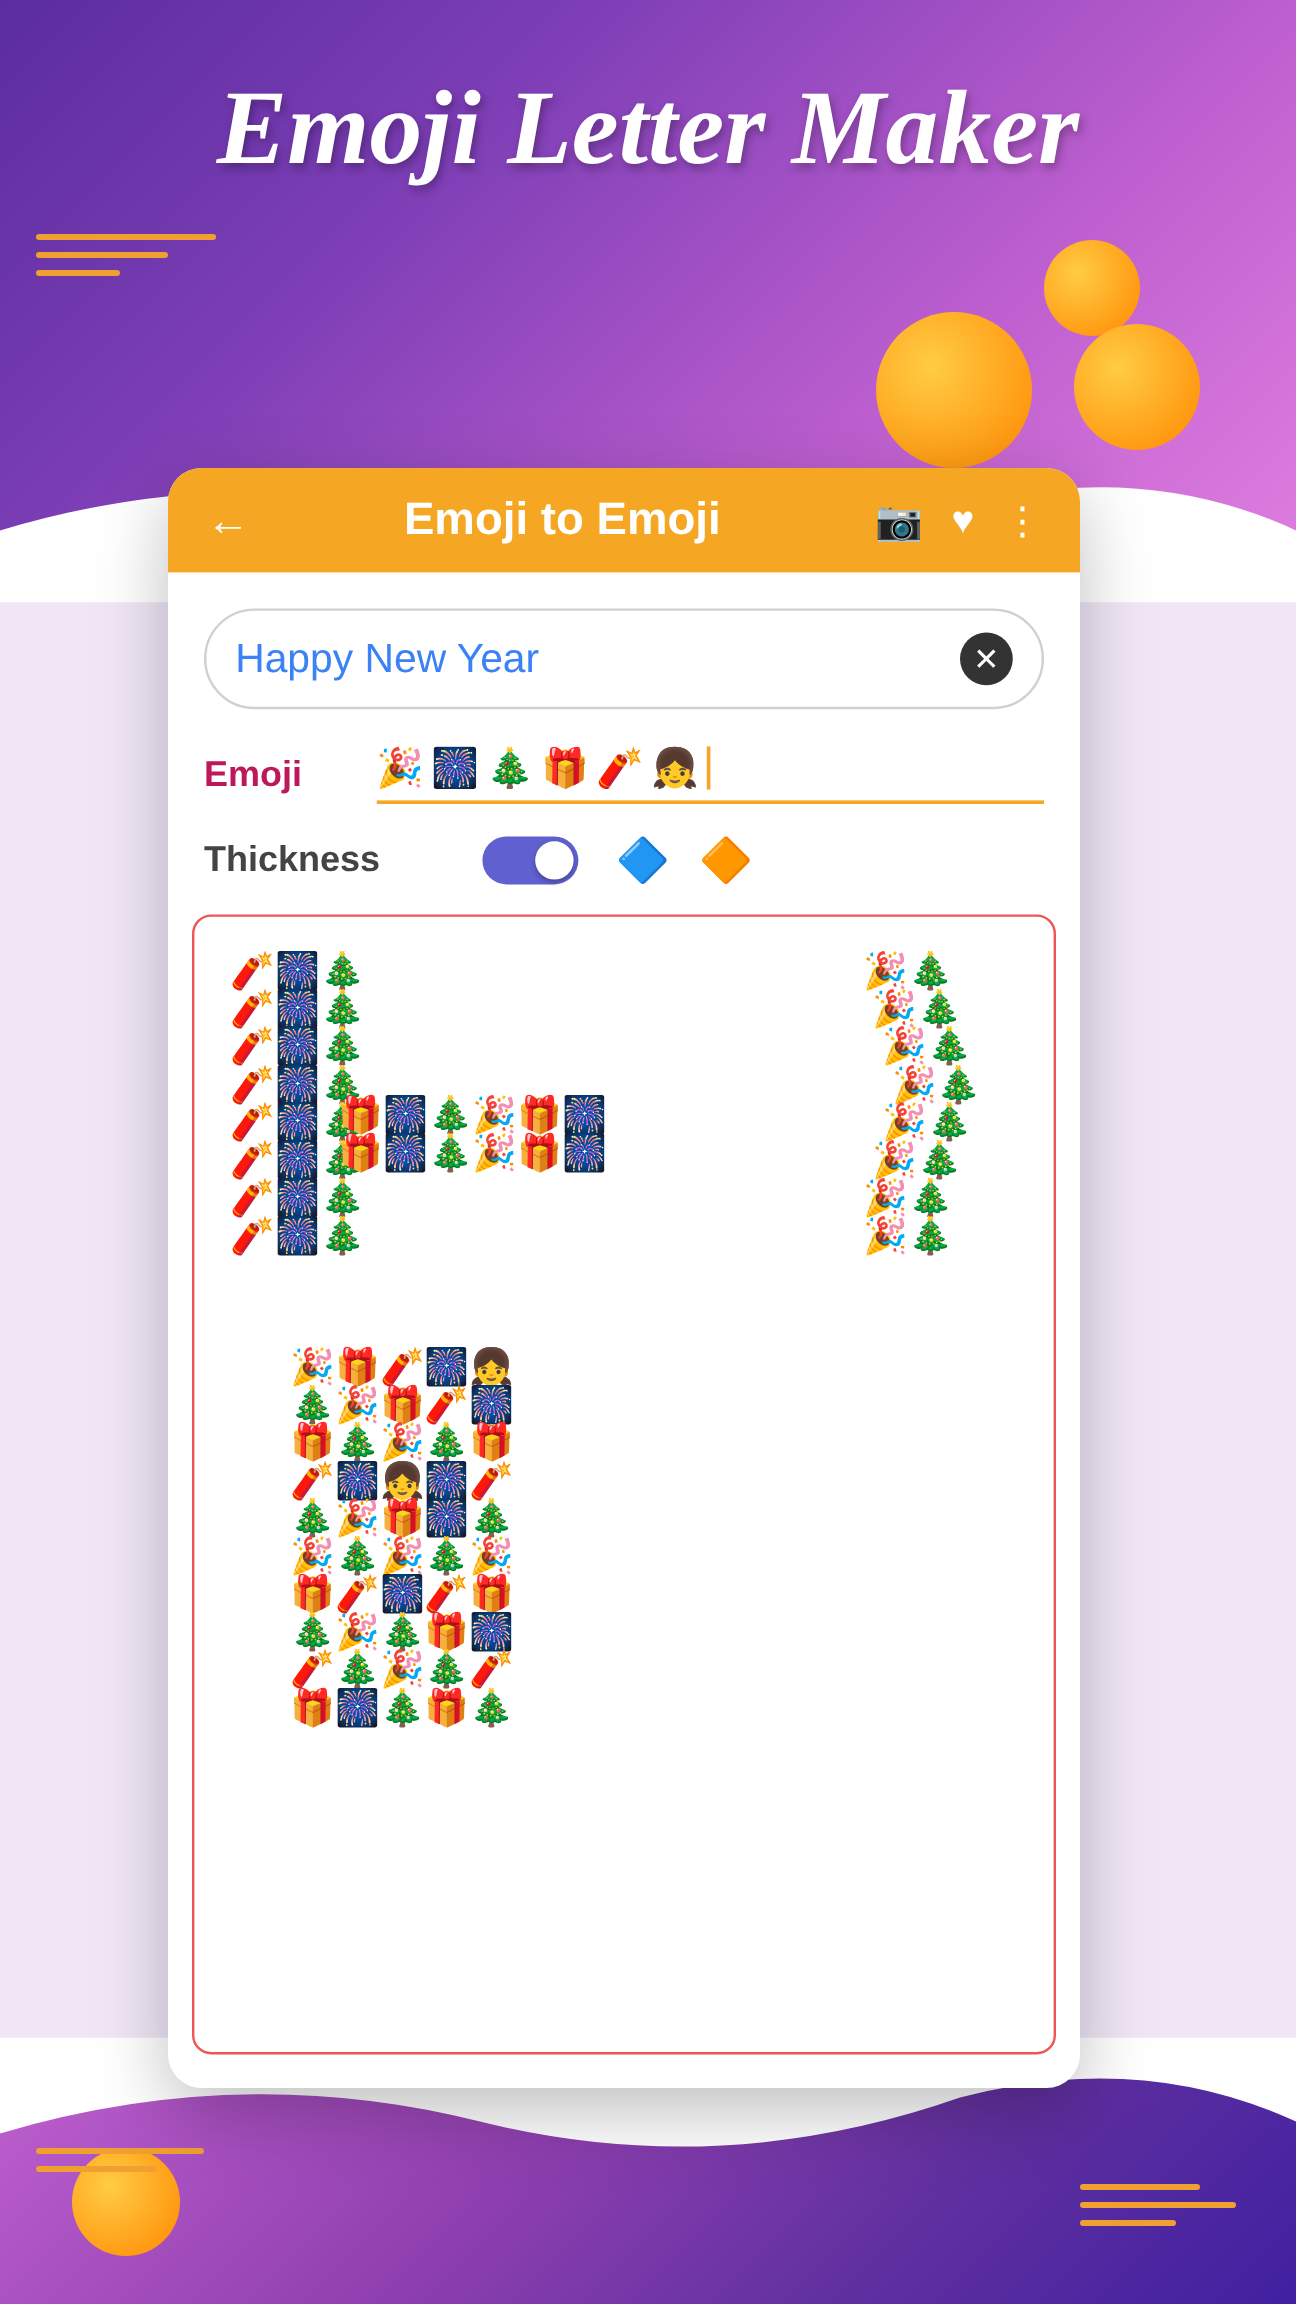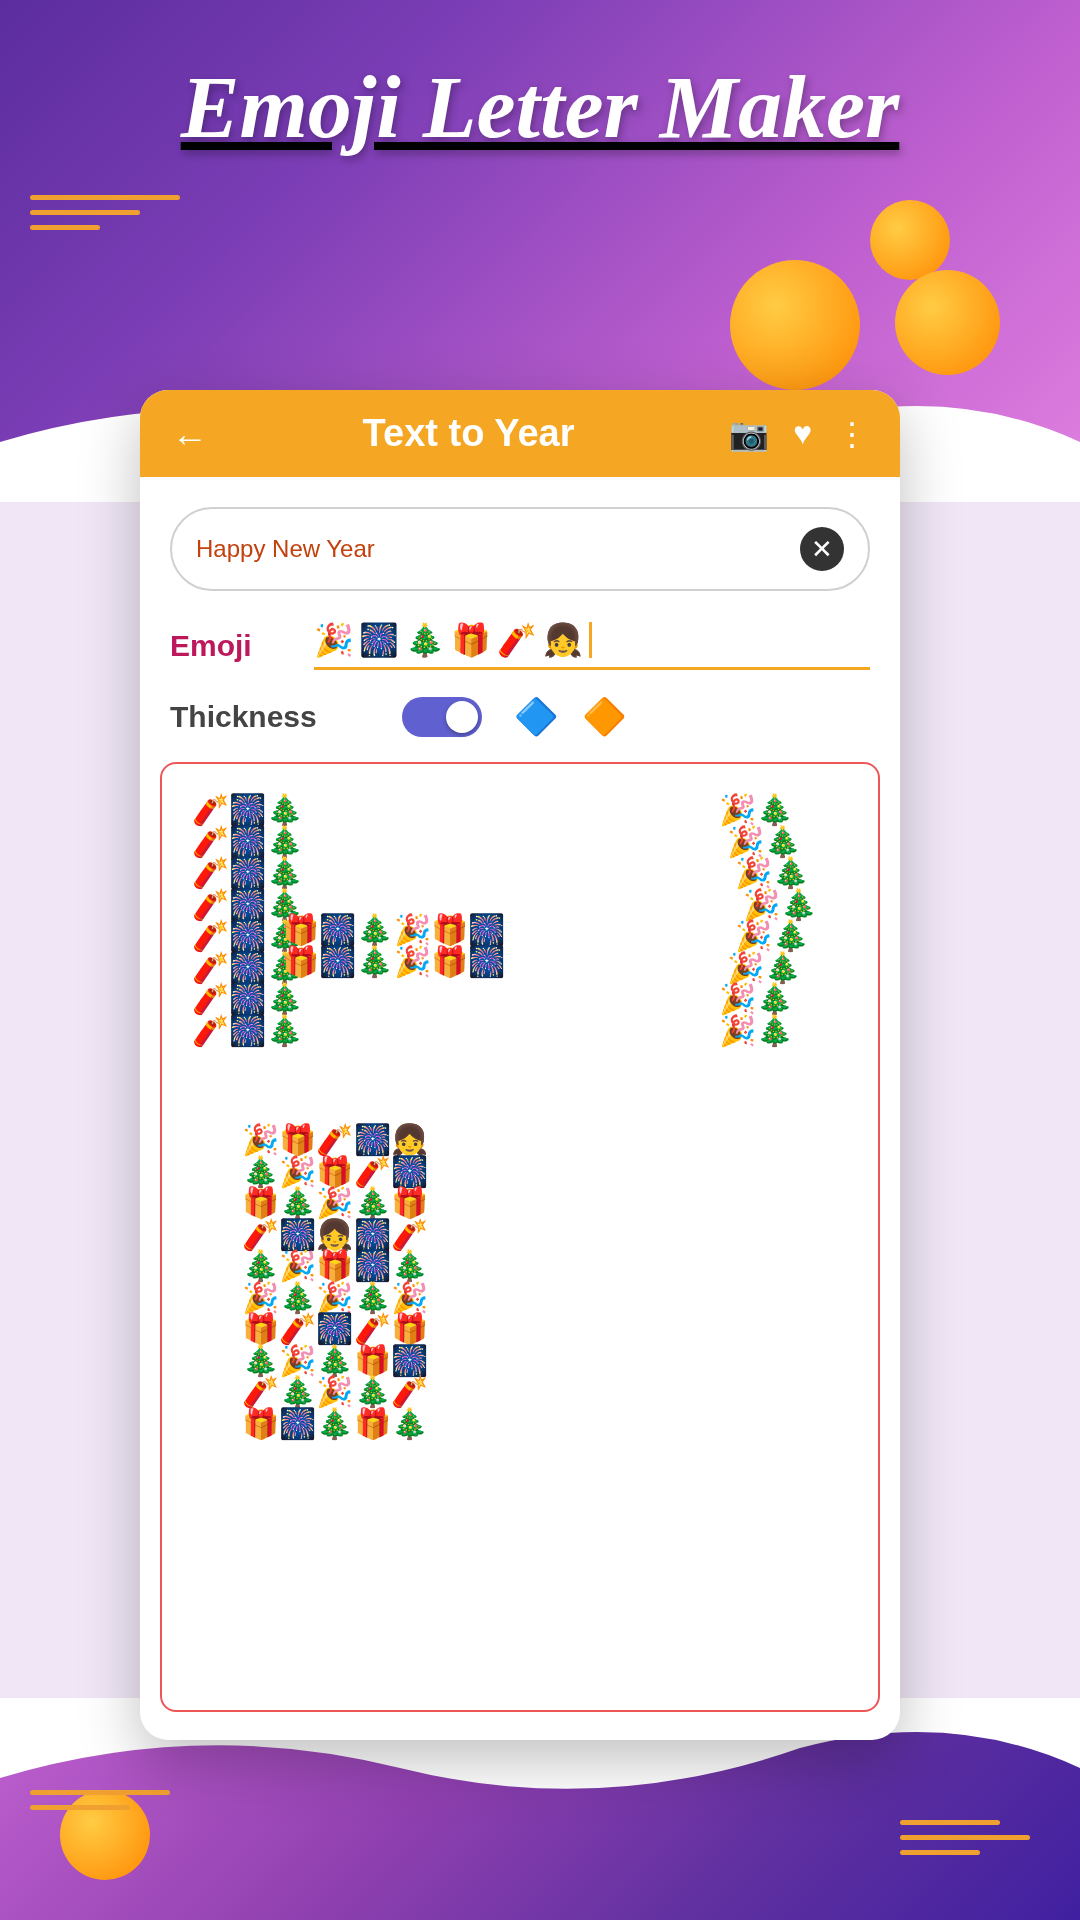--- a/index.html
+++ b/index.html
@@ -53,21 +53,20 @@
     }
 
     
     .app-title {
       position: absolute;
       top: 60px;
       left: 0;
       width: 100%;
       text-align: center;
       z-index: 10;
-      text-decoration: underline;
     }
 
     .app-title h1 {
       font-size: 88px;
       font-weight: 900;
       color: white;
       text-shadow: 2px 4px 8px rgba(0,0,0,0.3);
       line-height: 1.1;
       font-style: italic;
       font-family: Georgia, serif;
@@ -225,22 +224,22 @@
       display: flex;
       align-items: center;
       border: 2px solid #d0d0d0;
       border-radius: 50px;
       padding: 18px 24px;
       gap: 12px;
     }
 
     .search-input {
       flex: 1;
-      font-size: 24px;
-      color: #c2410c;
+      font-size: 34px;
+      color: #3b82f6;
       border: none;
       outline: none;
       background: transparent;
     }
 
     .search-clear {
       width: 44px;
       height: 44px;
       background: #333;
       border-radius: 50%;
@@ -391,21 +390,21 @@
 
 <div class="deco-lines-bottom-left">
   <span style="width:140px;"></span>
   <span style="width:100px;"></span>
 </div>
 
 <div class="app-card">
 
   <div class="toolbar">
     <div class="toolbar-back">←</div>
-    <div class="toolbar-title">Text to Year</div>
+    <div class="toolbar-title">Emoji to Emoji</div>
     <div class="toolbar-icons">
       <span class="toolbar-icon">📷</span>
       <span class="toolbar-icon">♥</span>
       <span class="toolbar-icon">⋮</span>
     </div>
   </div>
 
   <div class="search-area">
     <div class="search-box">
       <input class="search-input" type="text" value="Happy New Year" style="">

